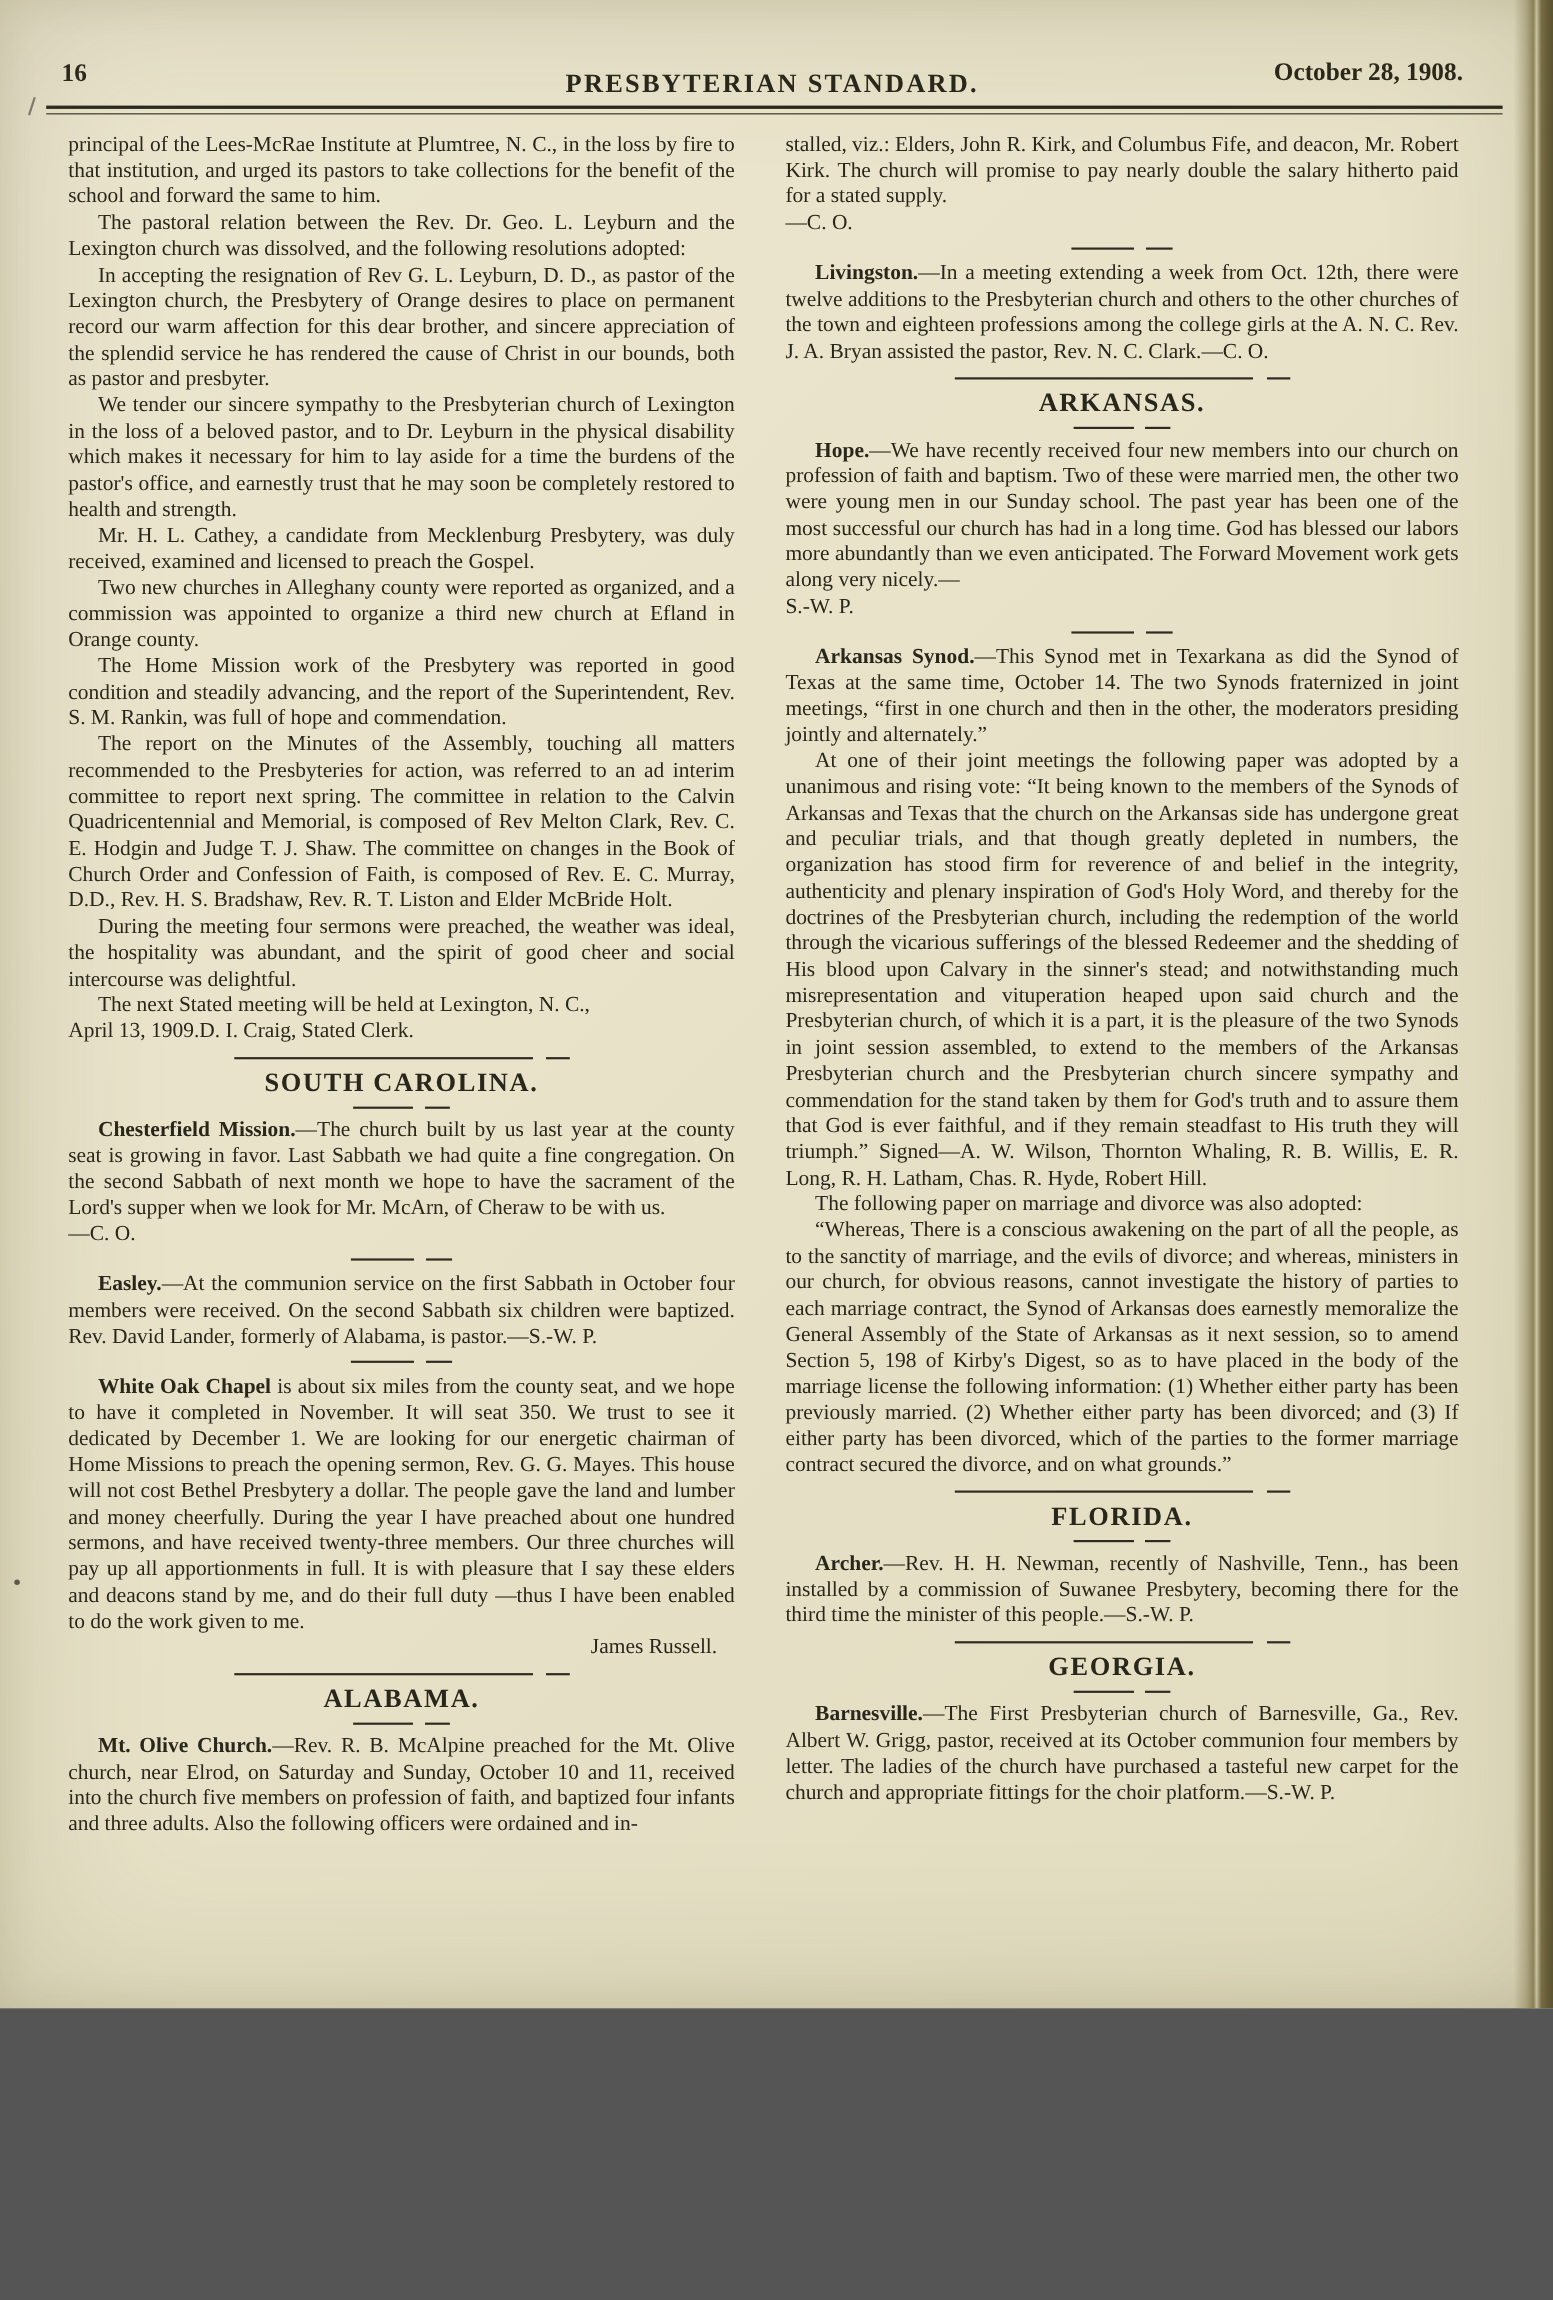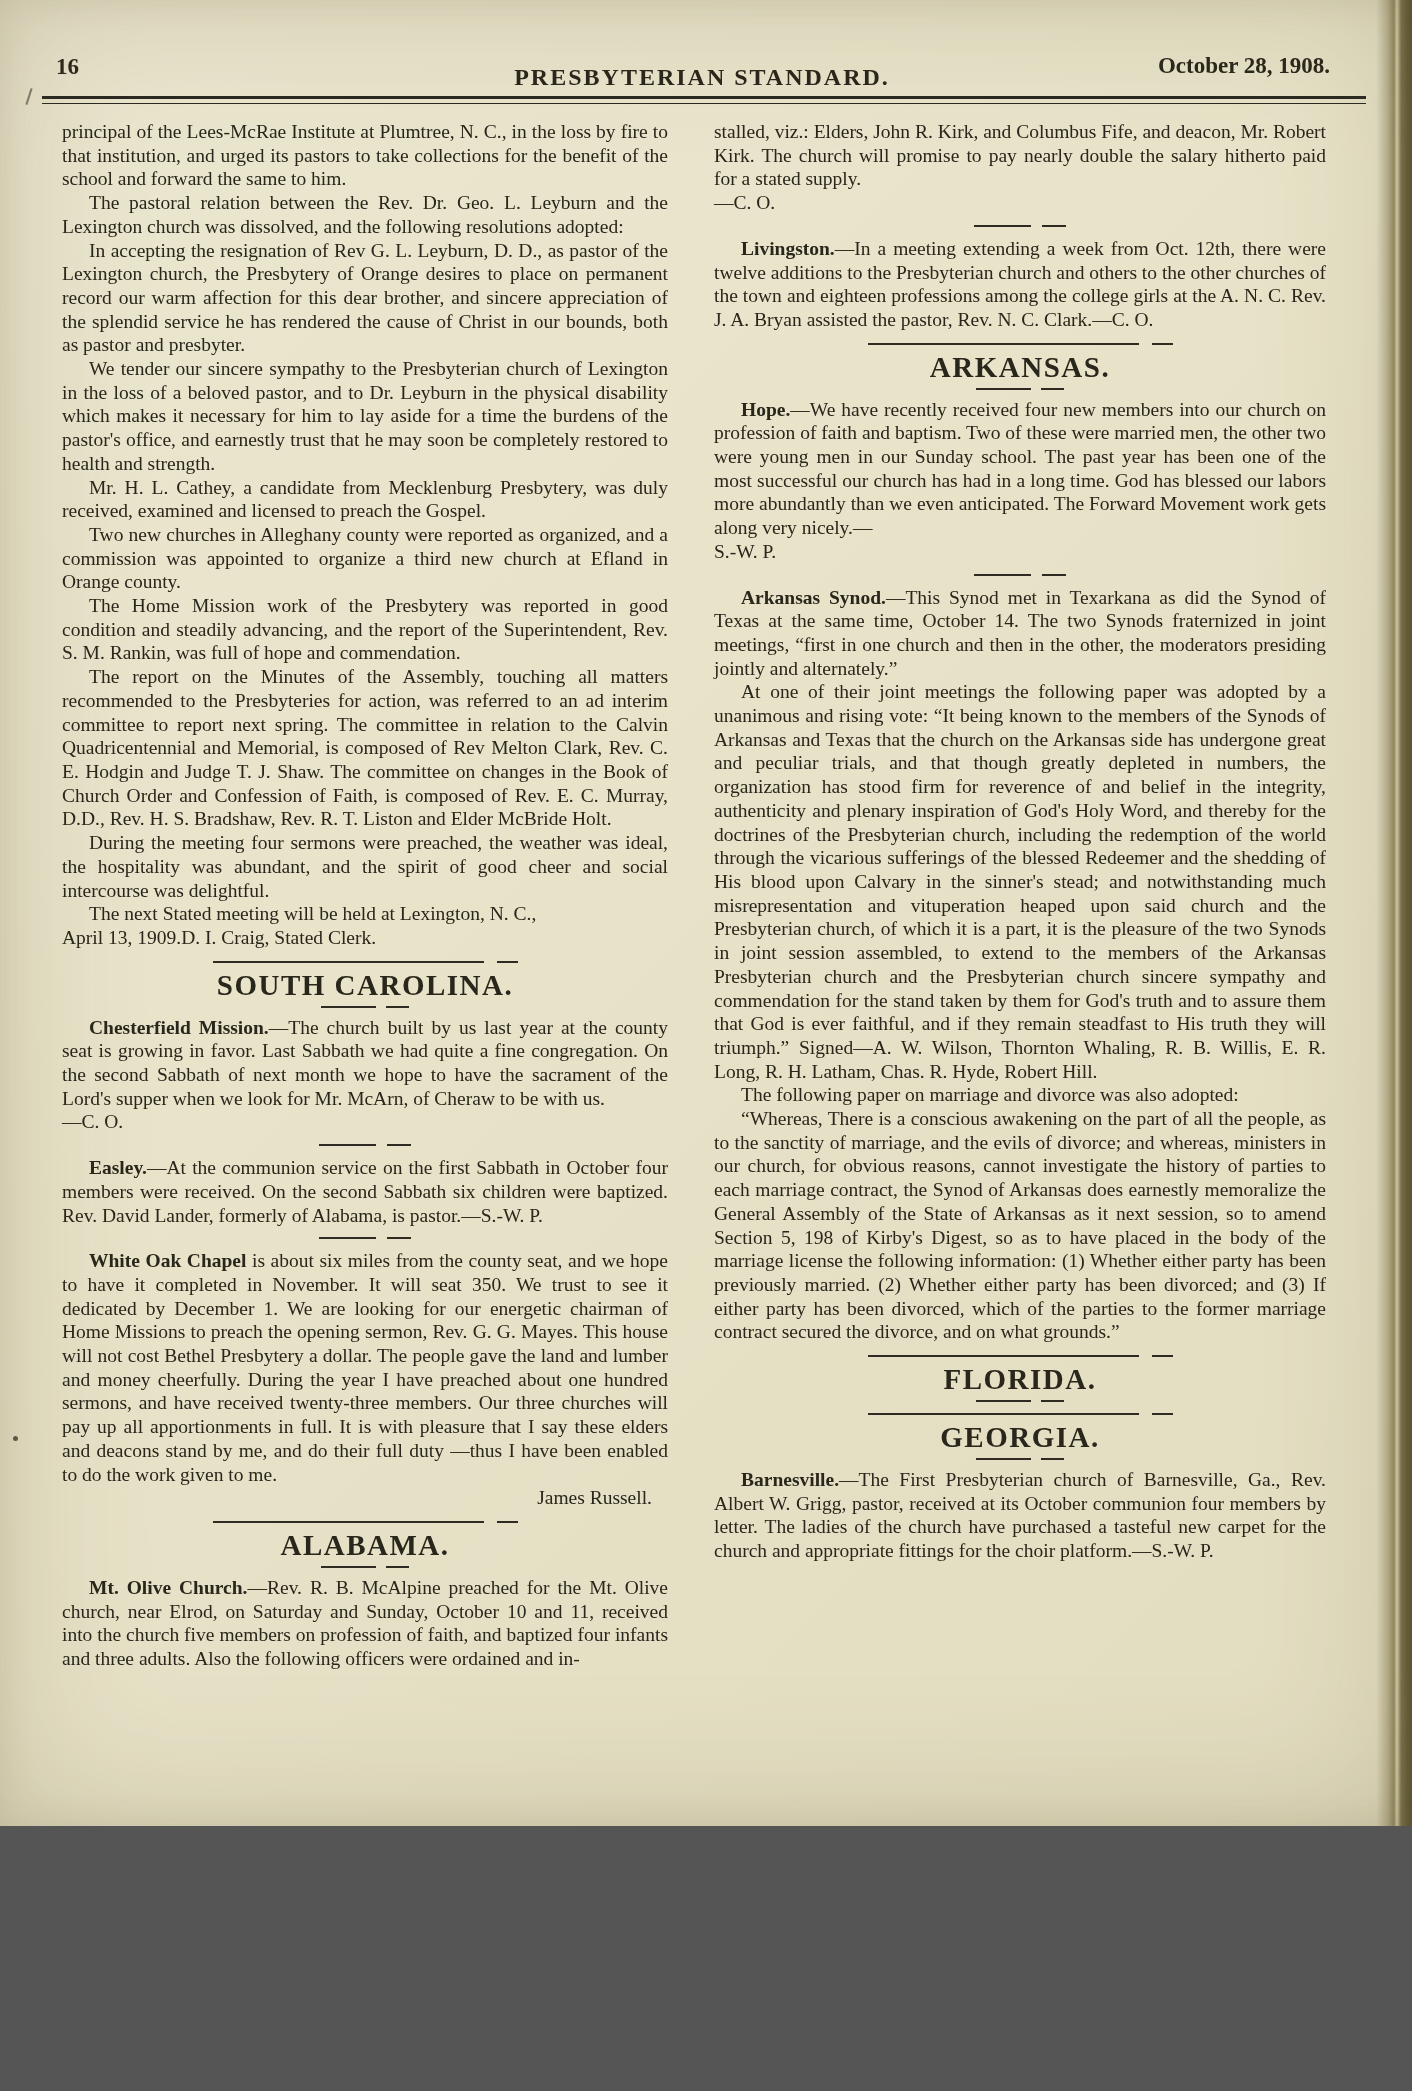--- a/index.html
+++ b/index.html
@@ -38,21 +38,21 @@
   .no-indent { text-indent:0; }
   b.lead { font-weight:bold; }
 
   .sig { text-align:right; padding-right:16px; }
   .split { display:flex; justify-content:flex-start; padding-right:16px; }
 
   
   .sect { margin:11px 0 8px; text-align:center; }
   .rule-long { width:305px; height:2px; margin:0 auto 10px;
     background:linear-gradient(90deg,#2e2c22 0 89%,transparent 89% 93%,#2e2c22 93% 100%); }
-  .sect-title { font-size:29px; font-weight:bold; letter-spacing:1.5px;
+  .sect-title { font-size:24px; font-weight:bold; letter-spacing:1.5px;
     line-height:24px; margin:0; text-indent:0; }
   .rule-short { width:88px; height:2px; margin:9px auto 0;
     background:linear-gradient(90deg,#2e2c22 0 62%,transparent 62% 74%,#2e2c22 74% 100%); }
   .divider { width:92px; height:2px; margin:10px auto;
     background:linear-gradient(90deg,#2e2c22 0 62%,transparent 62% 74%,#2e2c22 74% 100%); }
 
   
   .speck-slash { position:absolute; left:28px; top:88px; width:2px; height:17px;
     background:#4c493a; transform:rotate(18deg); opacity:.65; }
   .speck-dot { position:absolute; left:13px; top:1436px; width:5px; height:5px;
@@ -136,20 +136,21 @@
     <p class="indent">At one of their joint meetings the following paper was adopted by a unanimous and rising vote:  “It being known to the members of the Synods of Arkansas and Texas that the church on the Arkansas side has undergone great and peculiar trials, and that though greatly depleted in numbers, the organization has stood firm for reverence of and belief in the integrity, authenticity and plenary inspiration of God's Holy Word, and thereby for the doctrines of the Presbyterian church, including the redemption of the world through the vicarious sufferings of the blessed Redeemer and the shedding of His blood upon Calvary in the sinner's stead; and notwithstanding much misrepresentation and vituperation heaped upon said church and the Presbyterian church, of which it is a part, it is the pleasure of the two Synods in joint session assembled, to extend to the members of the Arkansas Presbyterian church and the Presbyterian church sincere sympathy and commendation for the stand taken by them for God's truth and to assure them that God is ever faithful, and if they remain steadfast to His truth they will triumph.”  Signed—A. W. Wilson, Thornton Whaling, R. B. Willis, E. R. Long, R. H. Latham, Chas. R. Hyde, Robert Hill.</p>
     <p class="indent">The following paper on marriage and divorce was also adopted:</p>
     <p class="indent">“Whereas, There is a conscious awakening on the part of all the people, as to the sanctity of marriage, and the evils of divorce; and whereas, ministers in our church, for obvious reasons, cannot investigate the history of parties to each marriage contract, the Synod of Arkansas does earnestly memoralize the General Assembly of the State of Arkansas as it next session, so to amend Section 5, 198 of Kirby's Digest, so as to have placed in the body of the marriage license the following information:  (1) Whether either party has been previously married.  (2) Whether either party has been divorced; and (3) If either party has been divorced, which of the parties to the former marriage contract secured the divorce, and on what grounds.”</p>
 
     <div class="sect">
       <div class="rule-long"></div>
       <h2 class="sect-title">FLORIDA.</h2>
       <div class="rule-short"></div>
     </div>
 
+    <p class="indent"><b class="lead">Archer.</b><span>—Rev. H. H. Newman, recently of Nashville, Tenn., has been installed by a commission of Suwanee Presbytery, becoming there for the third time the minister of this people.—S.-W. P.</span></p>
 
     <div class="sect">
       <div class="rule-long"></div>
       <h2 class="sect-title">GEORGIA.</h2>
       <div class="rule-short"></div>
     </div>
 
     <p class="indent"><b class="lead">Barnesville.</b><span>—The First Presbyterian church of Barnesville, Ga., Rev. Albert W. Grigg, pastor, received at its October communion four members by letter.  The ladies of the church have purchased a tasteful new carpet for the church and appropriate fittings for the choir platform.—S.-W. P.</span></p>
   </div>
 

